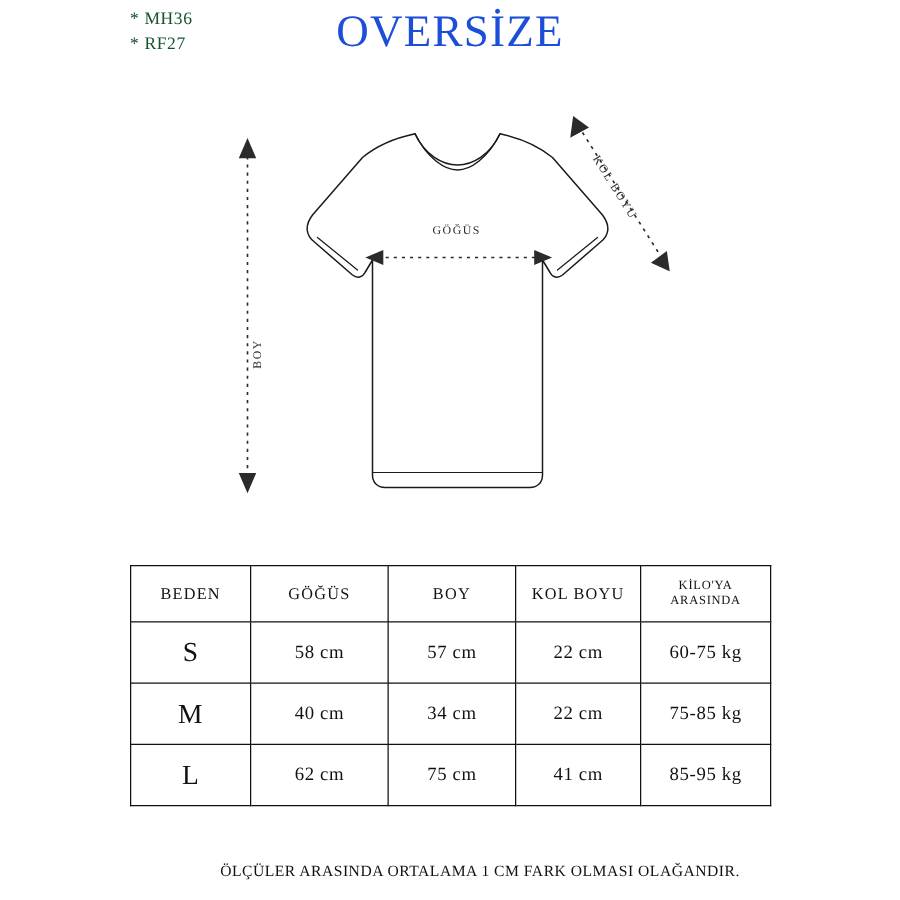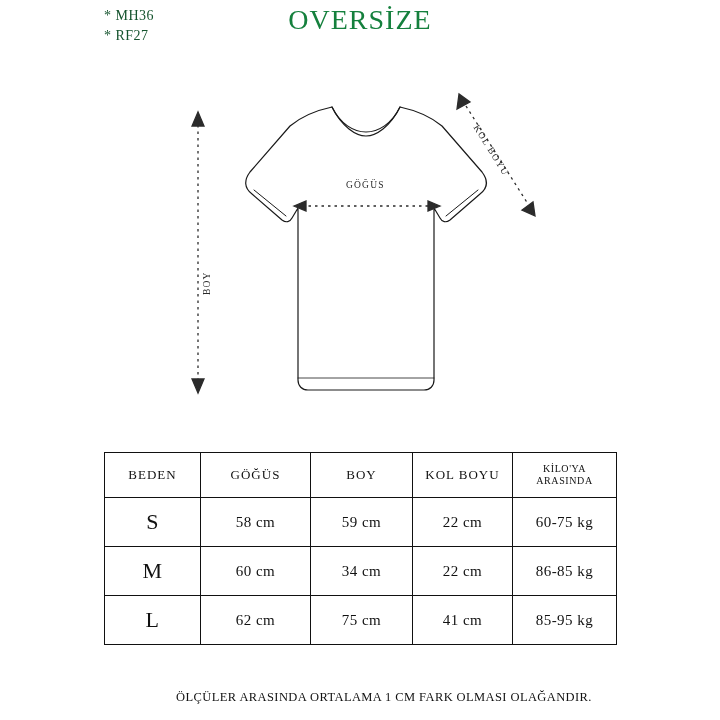--- a/index.html
+++ b/index.html
@@ -32,23 +32,23 @@
     letter-spacing: 0.5px;
     color: #14532d;
   }
   .title {
     position: absolute;
     left: 0;
     right: 0;
     top: 4px;
     text-align: center;
     font-family: "Liberation Serif", serif;
-    font-size: 28px;
+    font-size: 36px;
     letter-spacing: 1px;
-    color: #15803d;
+    color: #1d4ed8;
     font-weight: 400;
   }
 
   
   .diagram {
     position: absolute;
     left: 150px;
     top: 80px;
     width: 420px;
     height: 345px;
@@ -226,30 +226,30 @@
           <th class="small">
             <div>KİLO'YA</div>
             <div>ARASINDA</div>
           </th>
         </tr>
       </thead>
       <tbody>
         <tr>
           <td class="size-cell">S</td>
           <td>58 cm</td>
-          <td>59 cm</td>
+          <td>57 cm</td>
           <td>22  cm</td>
           <td>60-75 kg</td>
         </tr>
         <tr>
           <td class="size-cell">M</td>
-          <td>60 cm</td>
+          <td>40 cm</td>
           <td>34 cm</td>
           <td>22 cm</td>
-          <td>86-85 kg</td>
+          <td>75-85 kg</td>
         </tr>
         <tr>
           <td class="size-cell">L</td>
           <td>62 cm</td>
           <td>75 cm</td>
           <td>41 cm</td>
           <td>85-95 kg</td>
         </tr>
       </tbody>
     </table>

